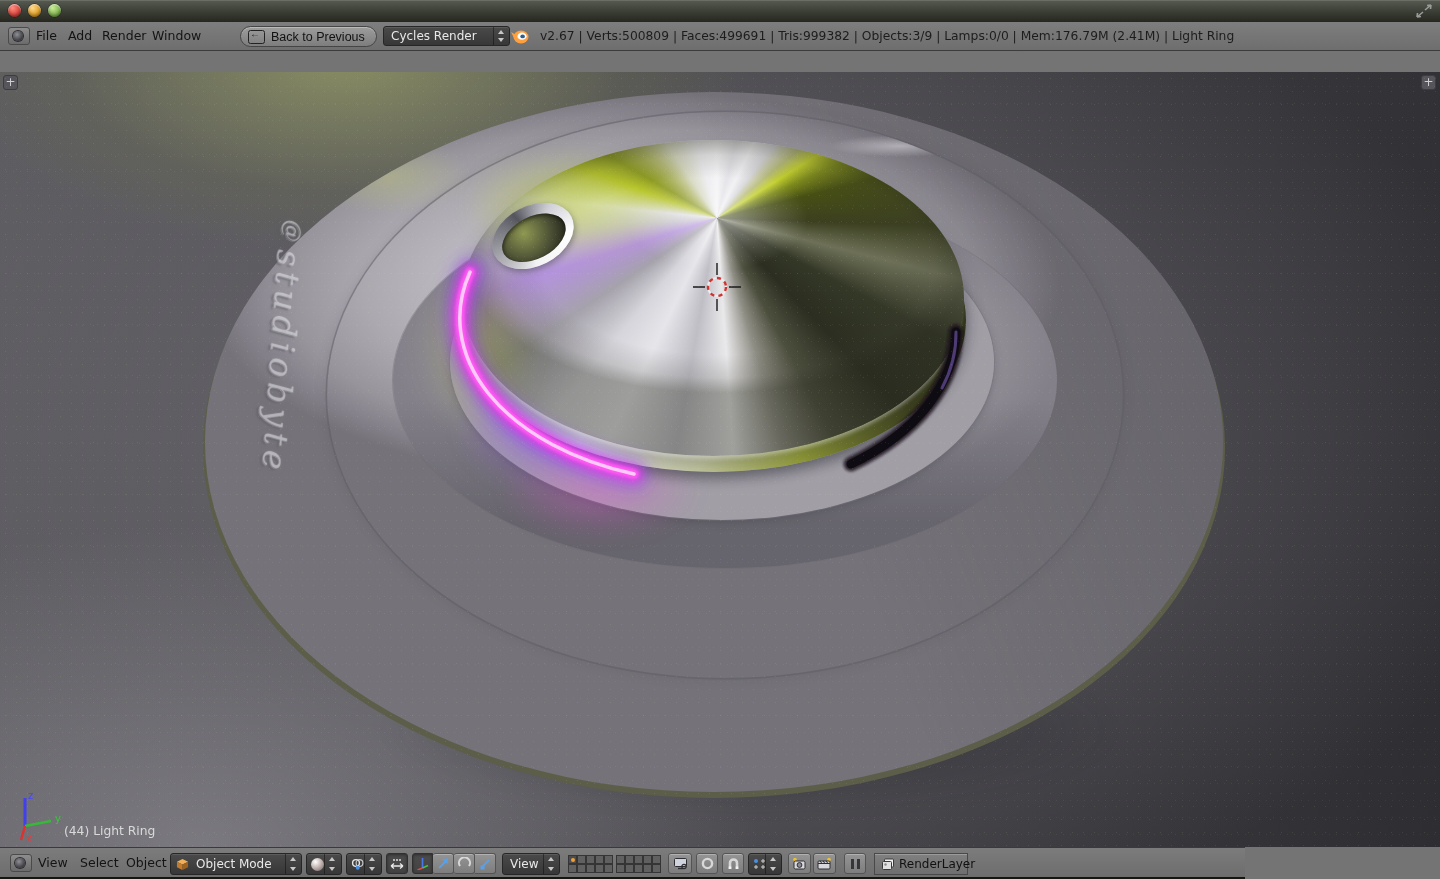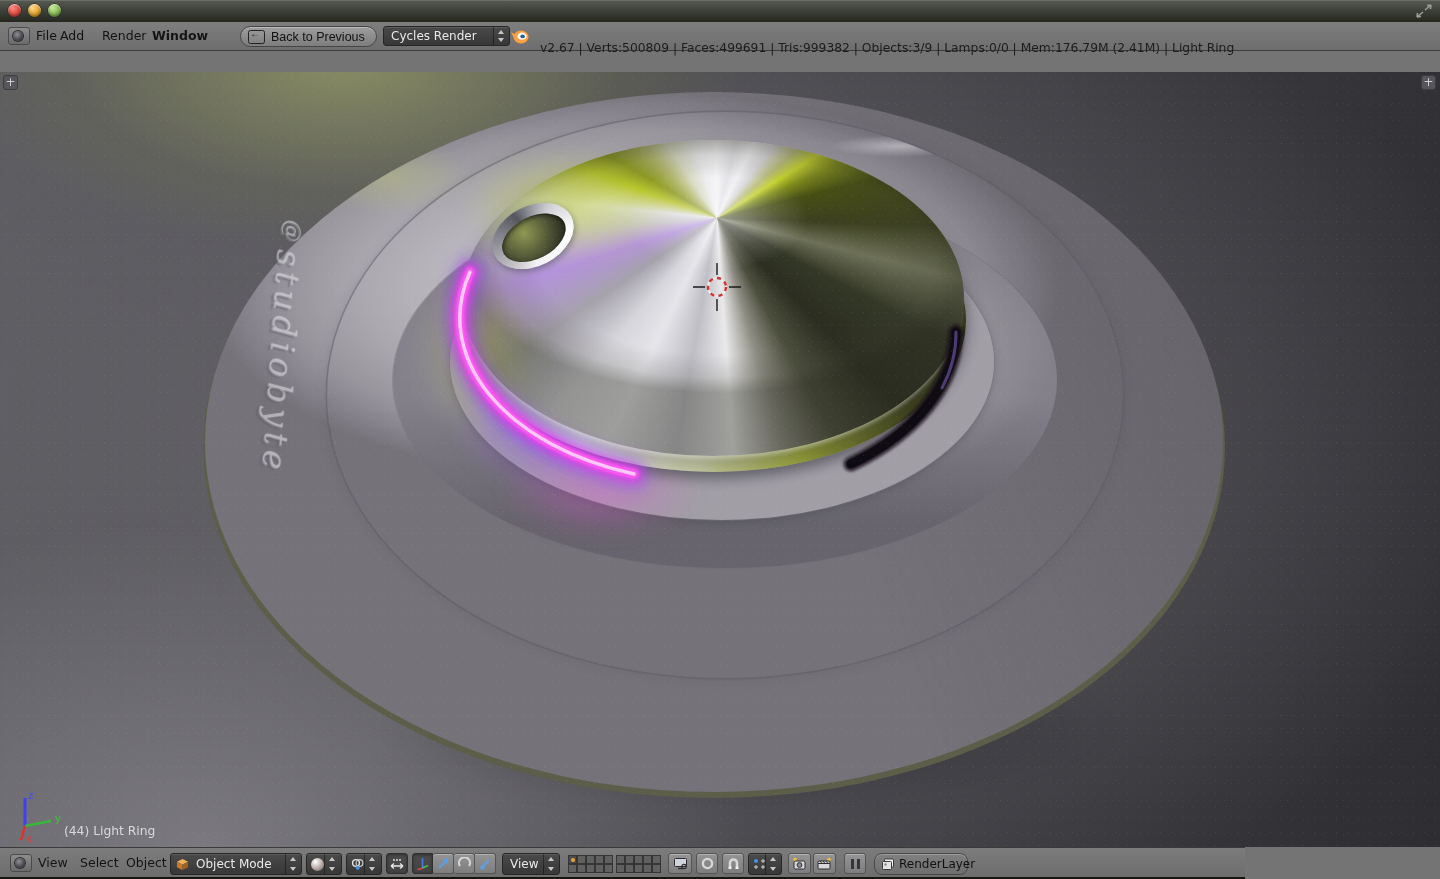--- a/index.html
+++ b/index.html
@@ -33,21 +33,21 @@
   .backic{width:15px;height:12px;border:1.6px solid #222;border-radius:2.5px;position:relative;flex:0 0 auto;}
   .backic::before{content:"←";position:absolute;left:1px;top:-3px;font-size:10px;font-weight:bold;color:#222;}
   .dd{background:linear-gradient(#4a4a4a,#373737);border:1px solid #262626;border-radius:3px;
     color:#e8e8e8;font-size:12px;display:flex;align-items:center;box-sizing:border-box;
     box-shadow:inset 0 1px 0 rgba(255,255,255,.1);}
   .dd .lbl{padding:0 7px;flex:1;white-space:nowrap;overflow:hidden;}
   .arr{width:15px;align-self:stretch;border-left:1px solid rgba(0,0,0,.4);position:relative;flex:0 0 auto;}
   .arr::before,.arr::after{content:"";position:absolute;left:4px;border-left:3.5px solid transparent;border-right:3.5px solid transparent;}
   .arr::before{top:3px;border-bottom:4px solid #c7c7c7;}
   .arr::after{bottom:3px;border-top:4px solid #c7c7c7;}
-  .stats{position:absolute;left:540px;top:12px;height:28px;line-height:28px;font-size:12.3px;color:#1d1d1d;white-space:nowrap;}
+  .stats{position:absolute;left:540px;top:0;height:28px;line-height:28px;font-size:12.3px;color:#1d1d1d;white-space:nowrap;}
   .blogo{position:absolute;left:510px;top:28px;width:19px;height:16px;}
 
   
   .statusbar{position:absolute;top:50px;left:0;width:1440px;height:22px;background:#1c1d18;
     color:#d4d4d4;font-size:12.3px;line-height:22px;box-sizing:border-box;padding-left:12px;}
 
   
   .viewport{position:absolute;top:72px;left:0;width:1440px;height:775px;overflow:hidden;
     background:
       radial-gradient(620px 300px at 24% -2%,rgba(178,188,106,.55),rgba(120,128,70,.18) 45%,transparent 65%),
@@ -133,21 +133,21 @@
   .tbtn.pressed{background:linear-gradient(#4c4c4c,#424242);border-color:#303030;
     box-shadow:inset 0 1px 3px rgba(0,0,0,.4);}
   .grpL{border-radius:3px 0 0 3px;}
   .grpR{border-radius:0 3px 3px 0;border-left:none;}
   .grpM{border-left:none;}
   .layers{position:absolute;top:7px;display:grid;grid-template-columns:repeat(5,9px);grid-template-rows:repeat(2,9px);}
   .layers i{background:#606060;outline:1px solid #353535;outline-offset:-1px;position:relative;}
   .layers i.active{background:#4c4c4c;}
   .layers i.active::after{content:"";position:absolute;left:2.5px;top:2.5px;width:4px;height:4px;border-radius:50%;background:#f09f3c;}
   .pausebars::before,.pausebars::after{content:"";width:3px;height:10px;background:#35353b;margin:0 1.5px;display:inline-block;}
-  .rlbtn{position:absolute;left:846px;top:5px;width:94px;height:22px;border-radius:8px;box-sizing:border-box;
+  .rlbtn{position:absolute;left:846px;top:5px;width:94px;height:22px;border-radius:0;box-sizing:border-box;
     background:linear-gradient(#808080,#6e6e6e);border:1px solid #494949;display:flex;align-items:center;gap:4px;
     padding:0 6px;font-size:12px;color:#111;box-shadow:inset 0 1px 0 rgba(255,255,255,.22);}
   .micon{display:inline-flex;align-items:center;justify-content:center;}
 </style>
 </head>
 <body>
 
 <div class="app">
 
   <div class="titlebar">
@@ -160,23 +160,23 @@
       <path d="M11 7 L17 2 M17 2 l-4 .5 M17 2 l-.5 4" stroke="#9a9a9a" stroke-width="1.6" fill="none"></path>
       <path d="M9 9 L3 14 M3 14 l4 -.5 M3 14 l.5 -4" stroke="#9a9a9a" stroke-width="1.6" fill="none"></path>
     </svg>
   </div>
 
   <div class="menubar">
     <div class="edbtn" style="left:8px;">
         <span></span>
       </div>
     <span class="menu" style="left:36px;">File</span>
-    <span class="menu" style="left:60px;">Add</span>
+    <span class="menu" style="left:68px;">Add</span>
     <span class="menu" style="left:102px;">Render</span>
-    <span class="menu" style="left:152px;font-weight:bold;">Window</span>
+    <span class="menu" style="left:152px;">Window</span>
     <span class="menu" style="left:204px;margin-left:41px;">Help</span>
     <button class="backbtn" style="top:4px;position:absolute;">
       <span class="backic"></span>
       <span>Back to Previous</span>
     </button>
     <div class="dd" style="position:absolute;left:383px;top:4px;width:127px;height:20px;">
       <span class="lbl">Cycles Render</span>
       <span class="arr"></span>
     </div>
     <svg class="blogo" style="top:6px;" viewBox="0 0 19 16">

